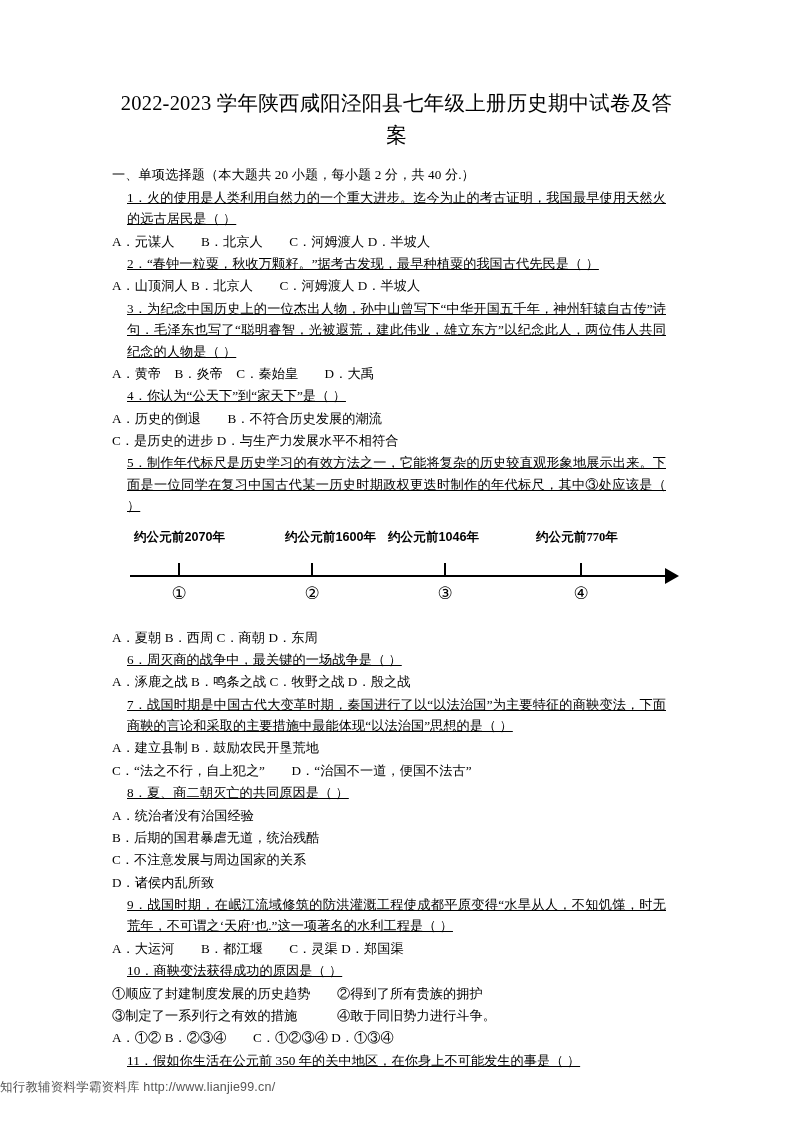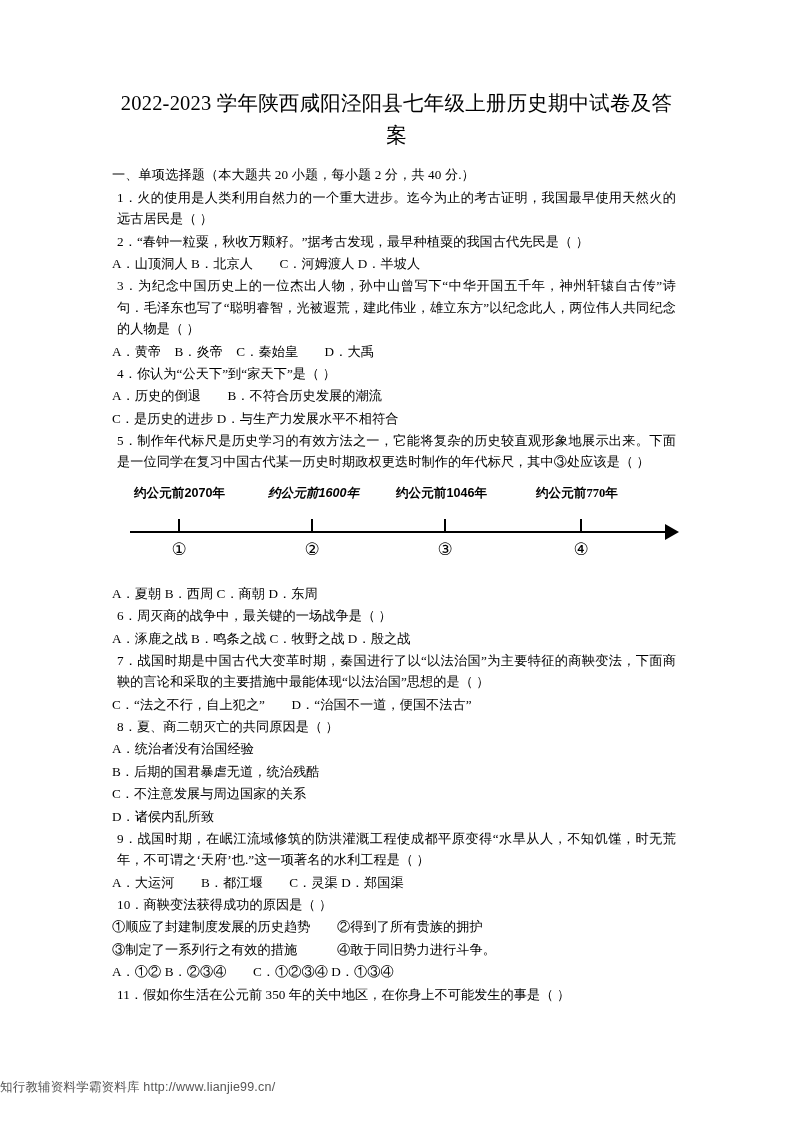--- a/index.html
+++ b/index.html
@@ -33,23 +33,24 @@
   }
   .section-head {
     font-size: 13.2px;
     line-height: 1.62;
     margin: 6px 0 2px 0;
     letter-spacing: 0.1px;
   }
   .q {
     font-size: 13.2px;
     line-height: 1.62;
-    margin: 1px 5px;
+    margin: 1px 15px;
     letter-spacing: 0.05px;
     text-align: justify;
+    text-decoration: underline;
   }
   .opts {
     font-size: 13.2px;
     line-height: 1.62;
     margin: 1px 0;
     letter-spacing: 0.05px;
   }
   
   .timeline {
     position: relative;
@@ -123,38 +124,39 @@
 </head>
 <body>
 
 <div class="page">
 
   <h1 class="doc-title">2022-2023 学年陕西咸阳泾阳县七年级上册历史期中试卷及答案</h1>
 
   <div class="section-head">一、单项选择题（本大题共 20 小题，每小题 2 分，共 40 分.）</div>
 
   <div class="q">1．火的使用是人类利用自然力的一个重大进步。迄今为止的考古证明，我国最早使用天然火的远古居民是（      ）</div>
+  <div class="opts">A．元谋人　　B．北京人　　C．河姆渡人  D．半坡人</div>
 
   <div class="q">2．“春钟一粒粟，秋收万颗籽。”据考古发现，最早种植粟的我国古代先民是（      ）</div>
   <div class="opts">A．山顶洞人  B．北京人　　C．河姆渡人  D．半坡人</div>
 
   <div class="q">3．为纪念中国历史上的一位杰出人物，孙中山曾写下“中华开国五千年，神州轩辕自古传”诗句．毛泽东也写了“聪明睿智，光被遐荒，建此伟业，雄立东方”以纪念此人，两位伟人共同纪念的人物是（      ）</div>
   <div class="opts">A．黄帝　B．炎帝　C．秦始皇　　D．大禹</div>
 
   <div class="q">4．你认为“公天下”到“家天下”是（      ）</div>
   <div class="opts">A．历史的倒退　　B．不符合历史发展的潮流</div>
   <div class="opts">C．是历史的进步  D．与生产力发展水平不相符合</div>
 
   <div class="q">5．制作年代标尺是历史学习的有效方法之一，它能将复杂的历史较直观形象地展示出来。下面是一位同学在复习中国古代某一历史时期政权更迭时制作的年代标尺，其中③处应该是（      ）</div>
 
   <div class="timeline">
     <div class="tl-labels">
       <span class="tl-label" style="left:22px;">约公元前2070年</span>
-      <span class="tl-label" style="left:156px;font-style:italic;">约公元前1600年</span>
-      <span class="tl-label" style="left:284px;">约公元前1046年</span>
+      <span class="tl-label" style="left:173px;">约公元前1600年</span>
+      <span class="tl-label" style="left:276px;">约公元前1046年</span>
       <span class="tl-label" style="left:424px;font-family:Liberation Serif, serif;">约公元前770年</span>
     </div>
 
     <div class="tl-axis"></div>
     <div class="tl-arrow"></div>
 
     <div class="tl-ticks">
       <div class="tl-tick" style="left:66px;"></div>
       <div class="tl-tick" style="left:199px;"></div>
       <div class="tl-tick" style="left:332px;"></div>
@@ -168,20 +170,21 @@
       <span class="tl-mark" style="left:469px;">④</span>
     </div>
   </div>
 
   <div class="opts">A．夏朝  B．西周  C．商朝  D．东周</div>
 
   <div class="q">6．周灭商的战争中，最关键的一场战争是（      ）</div>
   <div class="opts">A．涿鹿之战  B．鸣条之战  C．牧野之战  D．殷之战</div>
 
   <div class="q">7．战国时期是中国古代大变革时期，秦国进行了以“以法治国”为主要特征的商鞅变法，下面商鞅的言论和采取的主要措施中最能体现“以法治国”思想的是（      ）</div>
+  <div class="opts">A．建立县制  B．鼓励农民开垦荒地</div>
   <div class="opts">C．“法之不行，自上犯之”　　D．“治国不一道，便国不法古”</div>
 
   <div class="q">8．夏、商二朝灭亡的共同原因是（      ）</div>
   <div class="opts">A．统治者没有治国经验</div>
   <div class="opts">B．后期的国君暴虐无道，统治残酷</div>
   <div class="opts">C．不注意发展与周边国家的关系</div>
   <div class="opts">D．诸侯内乱所致</div>
 
   <div class="q">9．战国时期，在岷江流域修筑的防洪灌溉工程使成都平原变得“水旱从人，不知饥馑，时无荒年，不可谓之‘天府’也.”这一项著名的水利工程是（      ）</div>
   <div class="opts">A．大运河　　B．都江堰　　C．灵渠  D．郑国渠</div>

